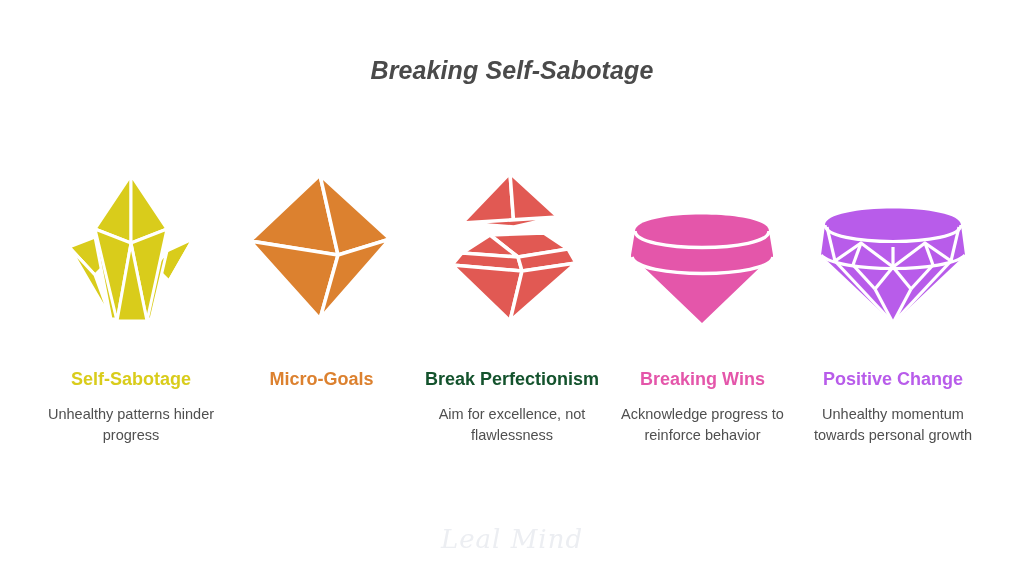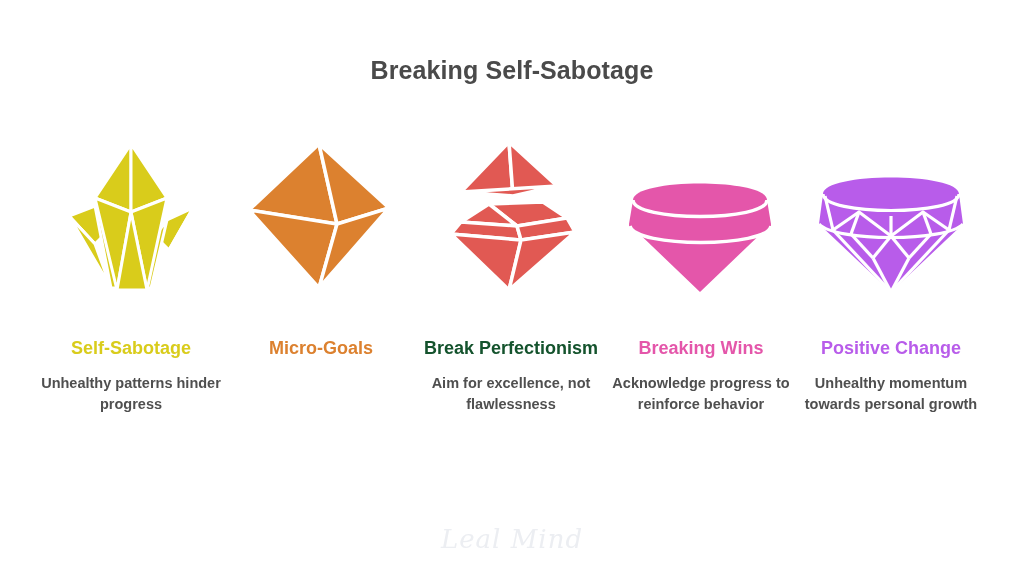--- a/index.html
+++ b/index.html
@@ -25,30 +25,32 @@
   .page-title {
     position: absolute;
     top: 56px;
     left: 0;
     width: 1024px;
     text-align: center;
     font-size: 25px;
     font-weight: bold;
     color: #4a4a4a;
     letter-spacing: 0.1px;
+    font-style: italic;
   }
 
   .columns {
     position: absolute;
-    top: 133px;
+    top: 164px;
     left: 36px;
     width: 952px;
     display: flex;
     flex-direction: row;
     align-items: flex-start;
+    justify-content: space-between;
   }
 
   .column {
     width: 190px;
     display: flex;
     flex-direction: column;
     align-items: center;
   }
 
   .icon-wrap {
@@ -72,21 +74,20 @@
     width: 180px;
   }
 
   .col-desc {
     margin-top: 13px;
     font-size: 14.5px;
     color: #4f4f4f;
     text-align: center;
     line-height: 1.42;
     width: 180px;
-    font-weight: bold;
   }
 
   
   .column:nth-child(1) .col-heading { color: #d9cc1b; }
   .column:nth-child(2) .col-heading { color: #dc812f; }
   .column:nth-child(3) .col-heading { color: #14532d; }
   .column:nth-child(4) .col-heading { color: #e456aa; }
   .column:nth-child(5) .col-heading { color: #b85cea; }
 
   .watermark {

